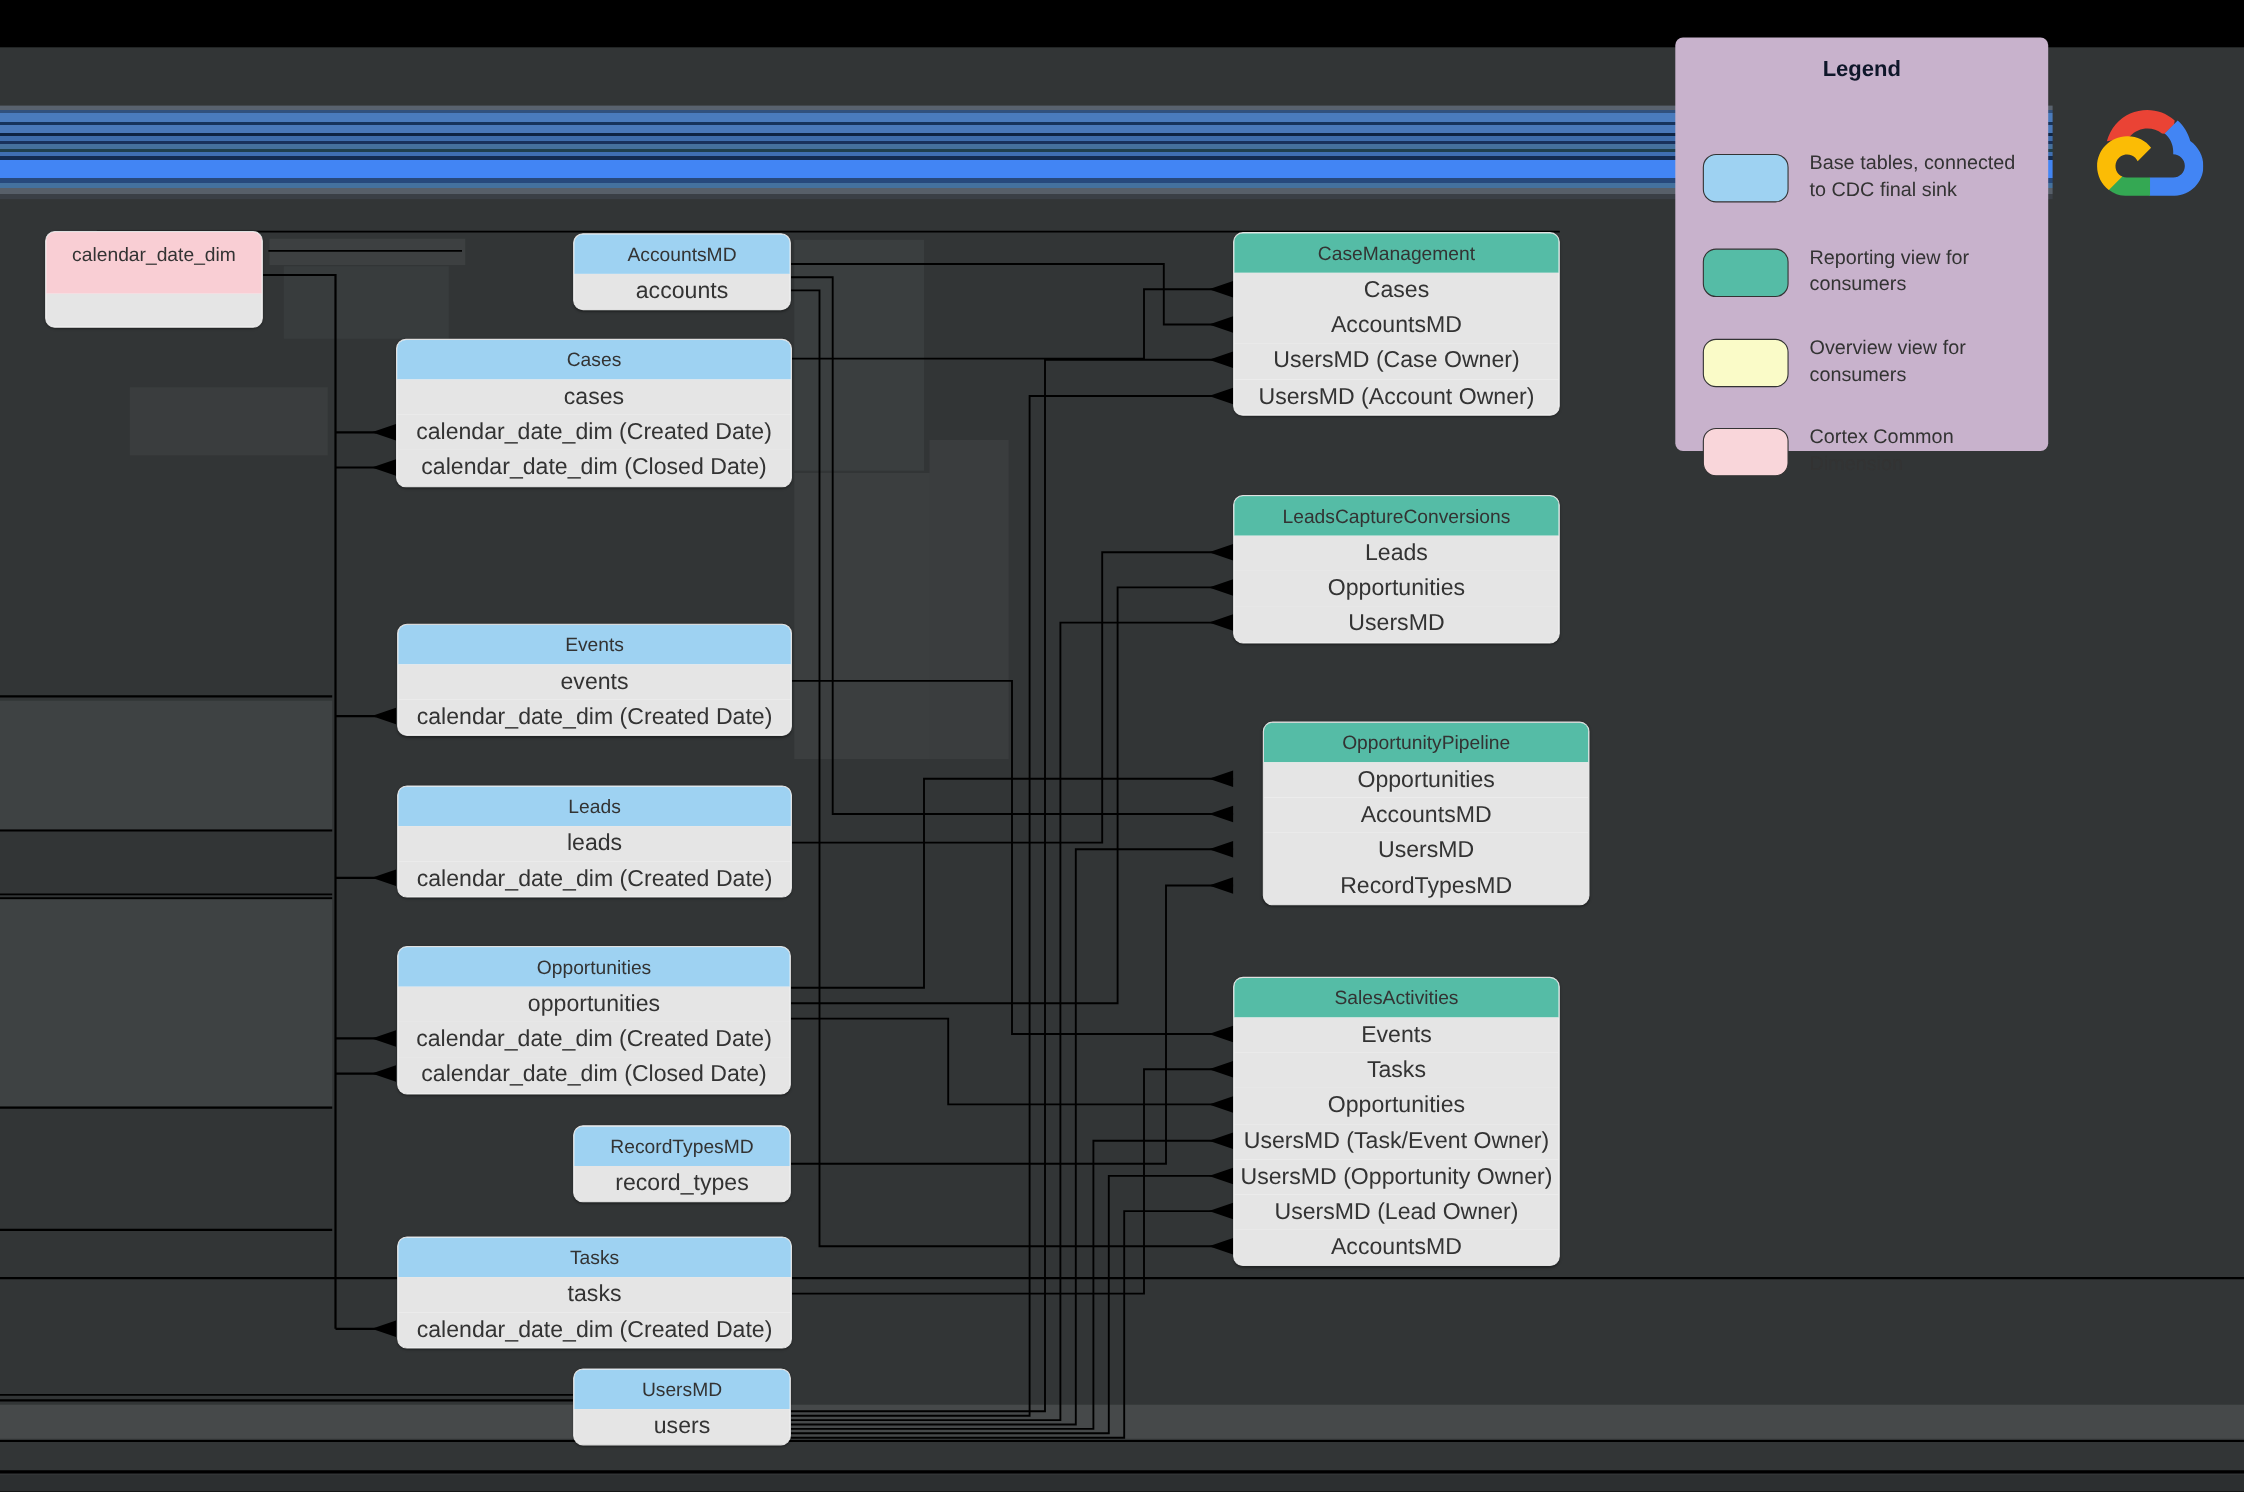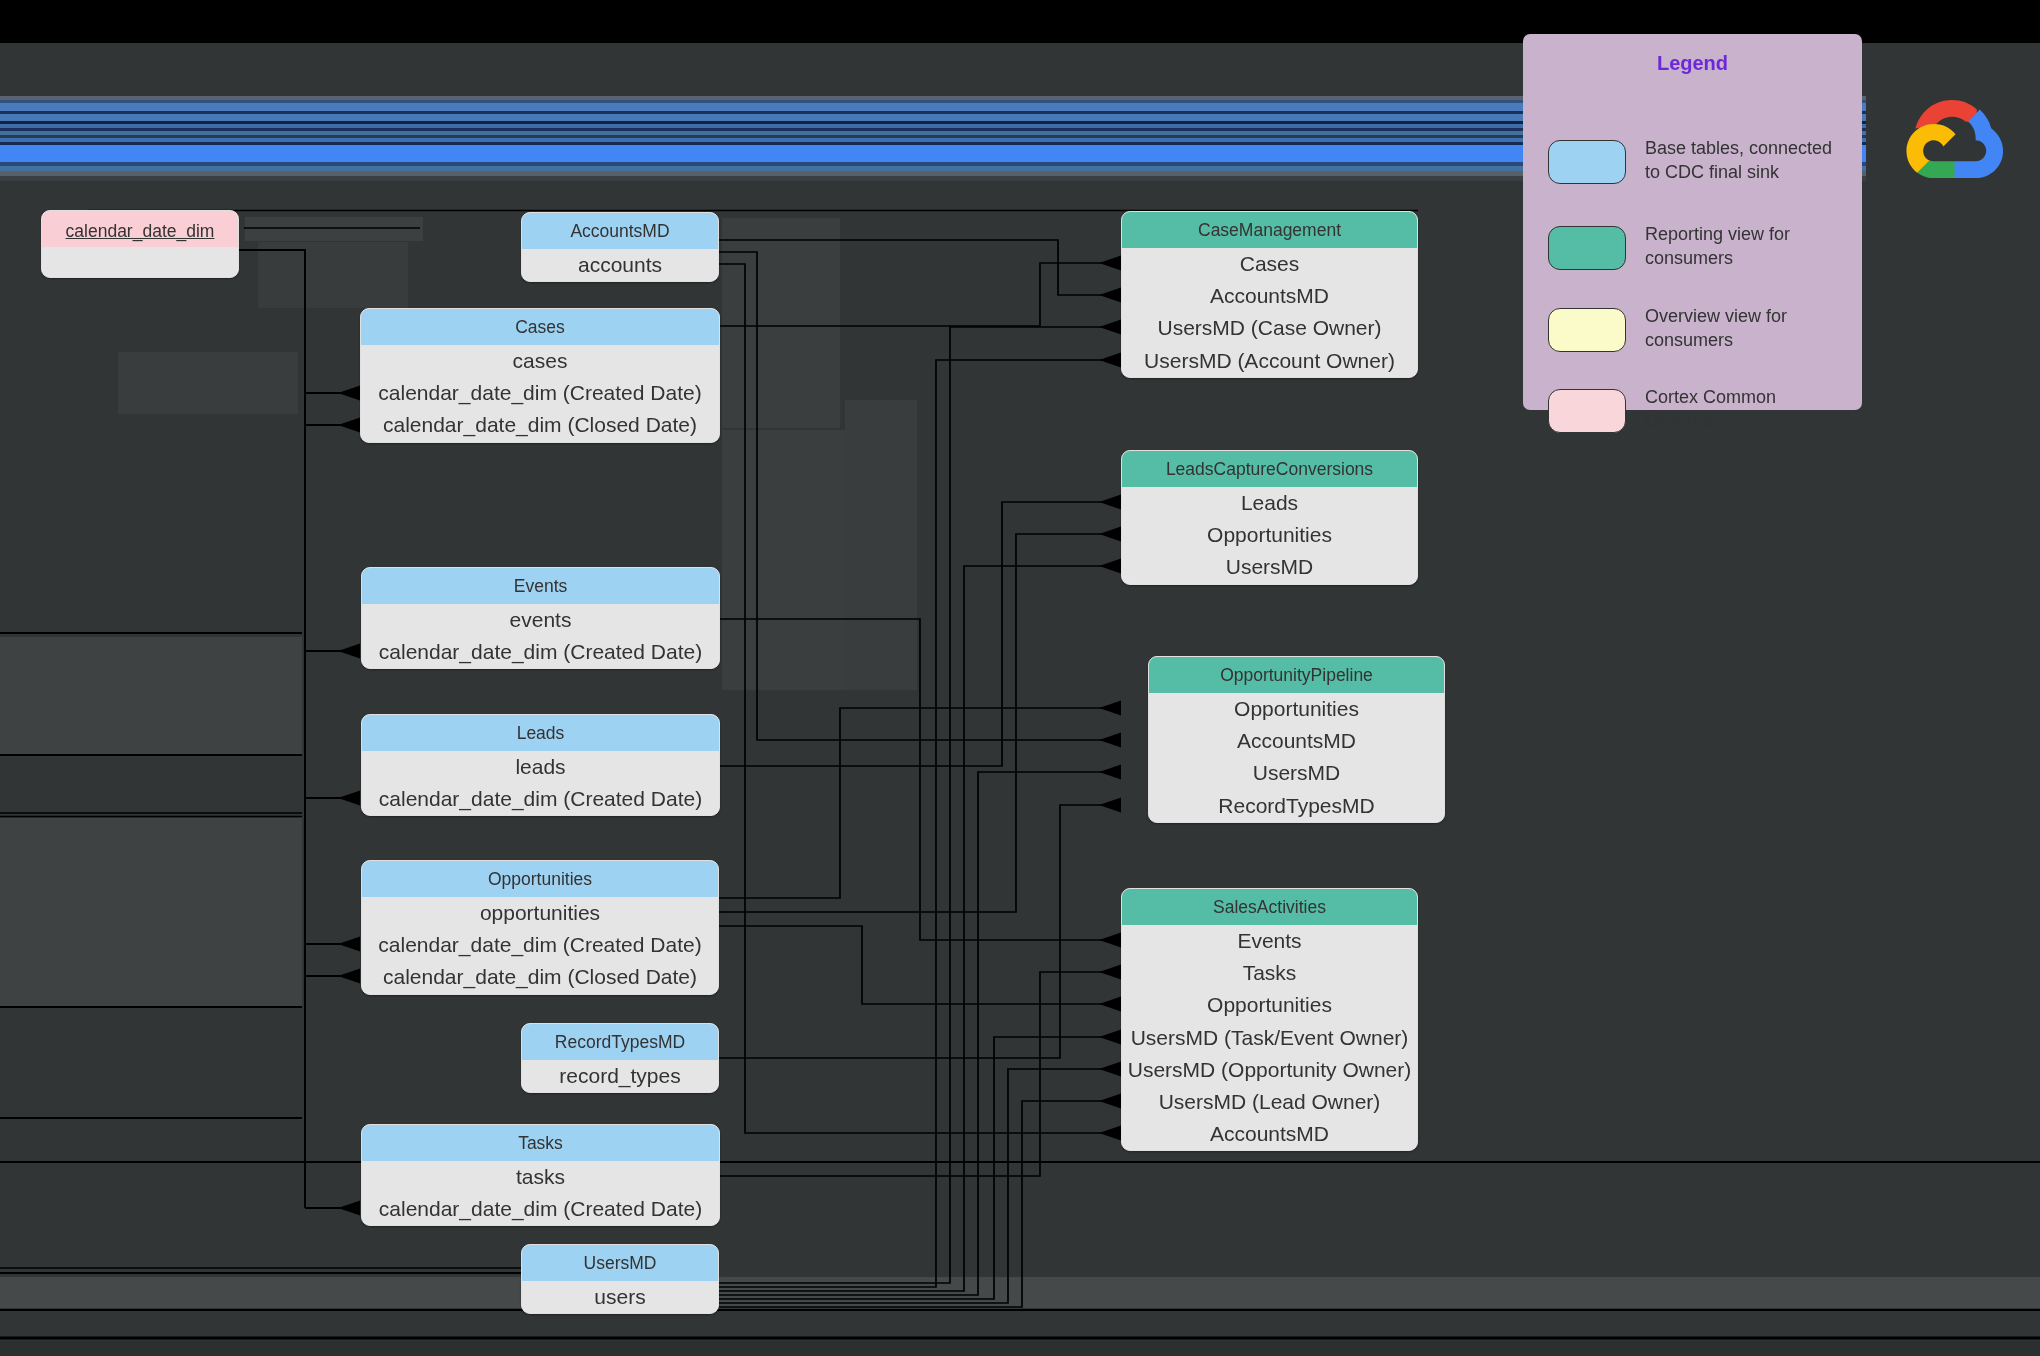--- a/index.html
+++ b/index.html
@@ -28,28 +28,28 @@
       #575f69 75px,#575f69 80px,
       #3a3f46 80px,#3a3f46 85px);}
   #diagram-svg{position:absolute;left:0;top:0;z-index:1;}
   
   .tbl{position:absolute;z-index:2;background:#fff;border:1px solid #e0e0e0;border-radius:9px;
        overflow:hidden;box-sizing:border-box;color:#333;text-align:center;
        box-shadow:0 1px 2px rgba(0,0,0,.35);}
   .hd{height:36px;line-height:36px;font-size:17.5px;white-space:nowrap;}
   .tbl.base .hd{background:#9ed2f2;}
   .tbl.view .hd{background:#55bca6;}
-  .tbl.common .hd{background:#f9ced4;height:36px;line-height:40px;text-decoration:underline;}
+  .tbl.common .hd{background:#f9ced4;height:56px;line-height:40px;}
   .rw{height:32.2px;line-height:32.2px;font-size:21px;background:#e5e5e5;white-space:nowrap;}
   .rw.empty{height:30px;}
   
   #legend{position:absolute;left:1523px;top:34px;width:339px;height:376px;z-index:3;
           background:#c8b2cc;border-radius:7px;}
   #legend .lg-title{position:absolute;left:0;top:18px;width:100%;text-align:center;
-          font-size:20px;font-weight:bold;color:#6d28d9;}
+          font-size:20px;font-weight:bold;color:#0f172a;}
   .lg-item{position:absolute;left:0;width:100%;}
   .lg-swatch{position:absolute;left:25px;top:0;width:78px;height:44px;border:1.6px solid #333;
           border-radius:12px;box-sizing:border-box;}
   .sw-blue{background:#9ed2f2;} .sw-teal{background:#55bca6;}
   .sw-yellow{background:#fafbc8;} .sw-pink{background:#f9d6da;}
   .lg-label{position:absolute;left:122px;top:-4px;width:205px;font-size:18px;line-height:24px;color:#333;}
   #gcp-logo{position:absolute;left:1905px;top:100px;width:98px;height:78px;z-index:3;}
 </style>
 </head>
 <body>

